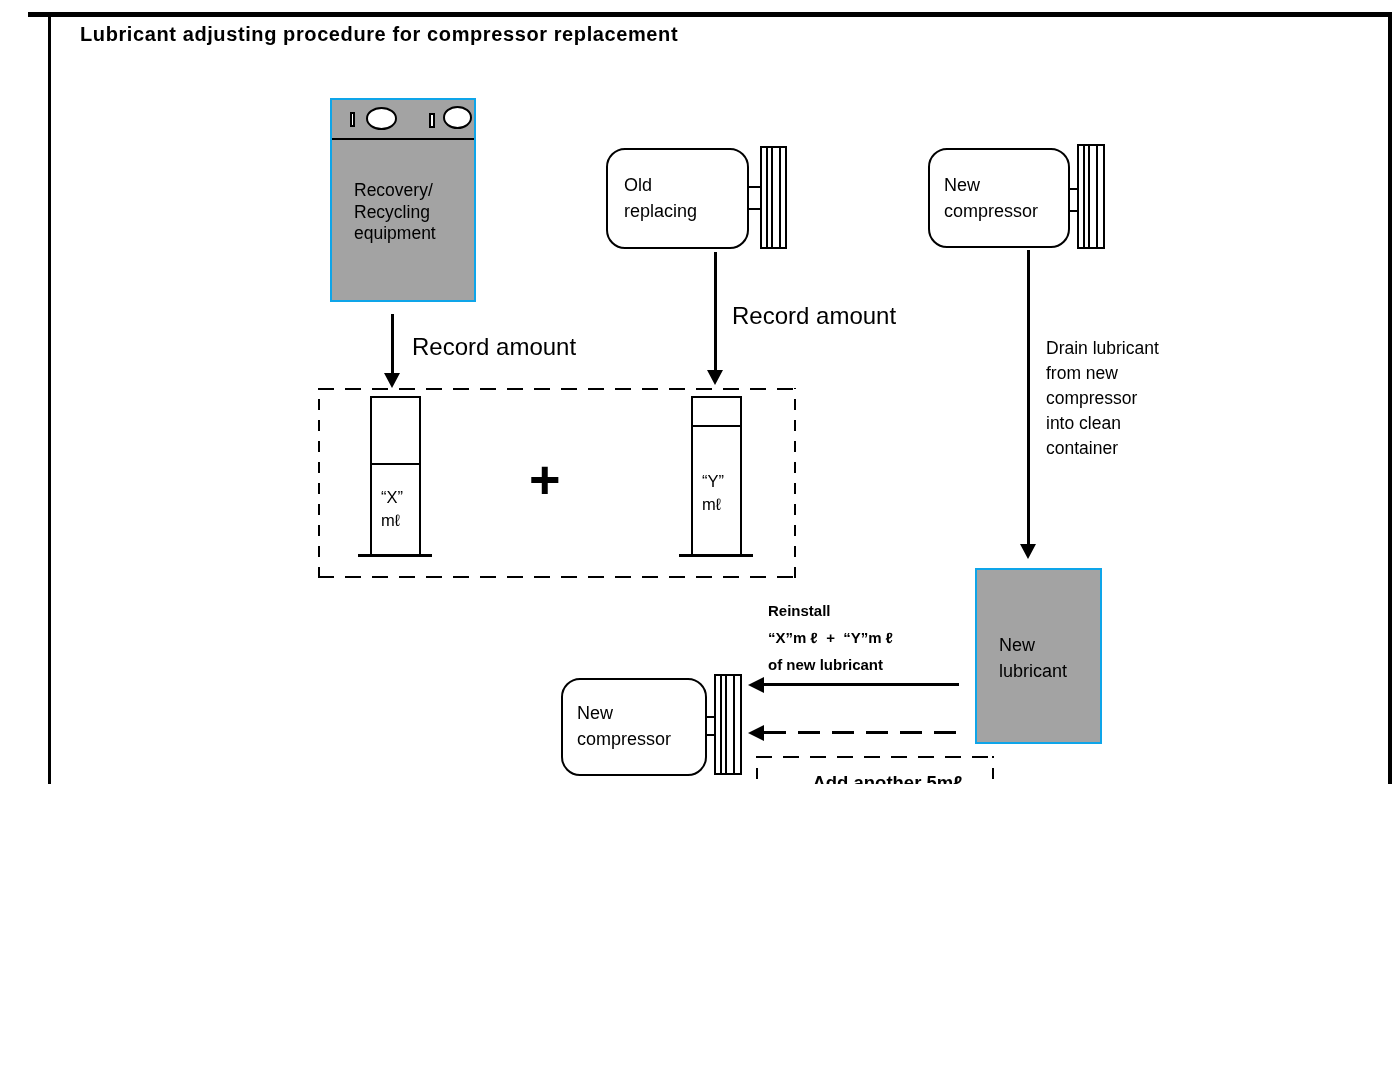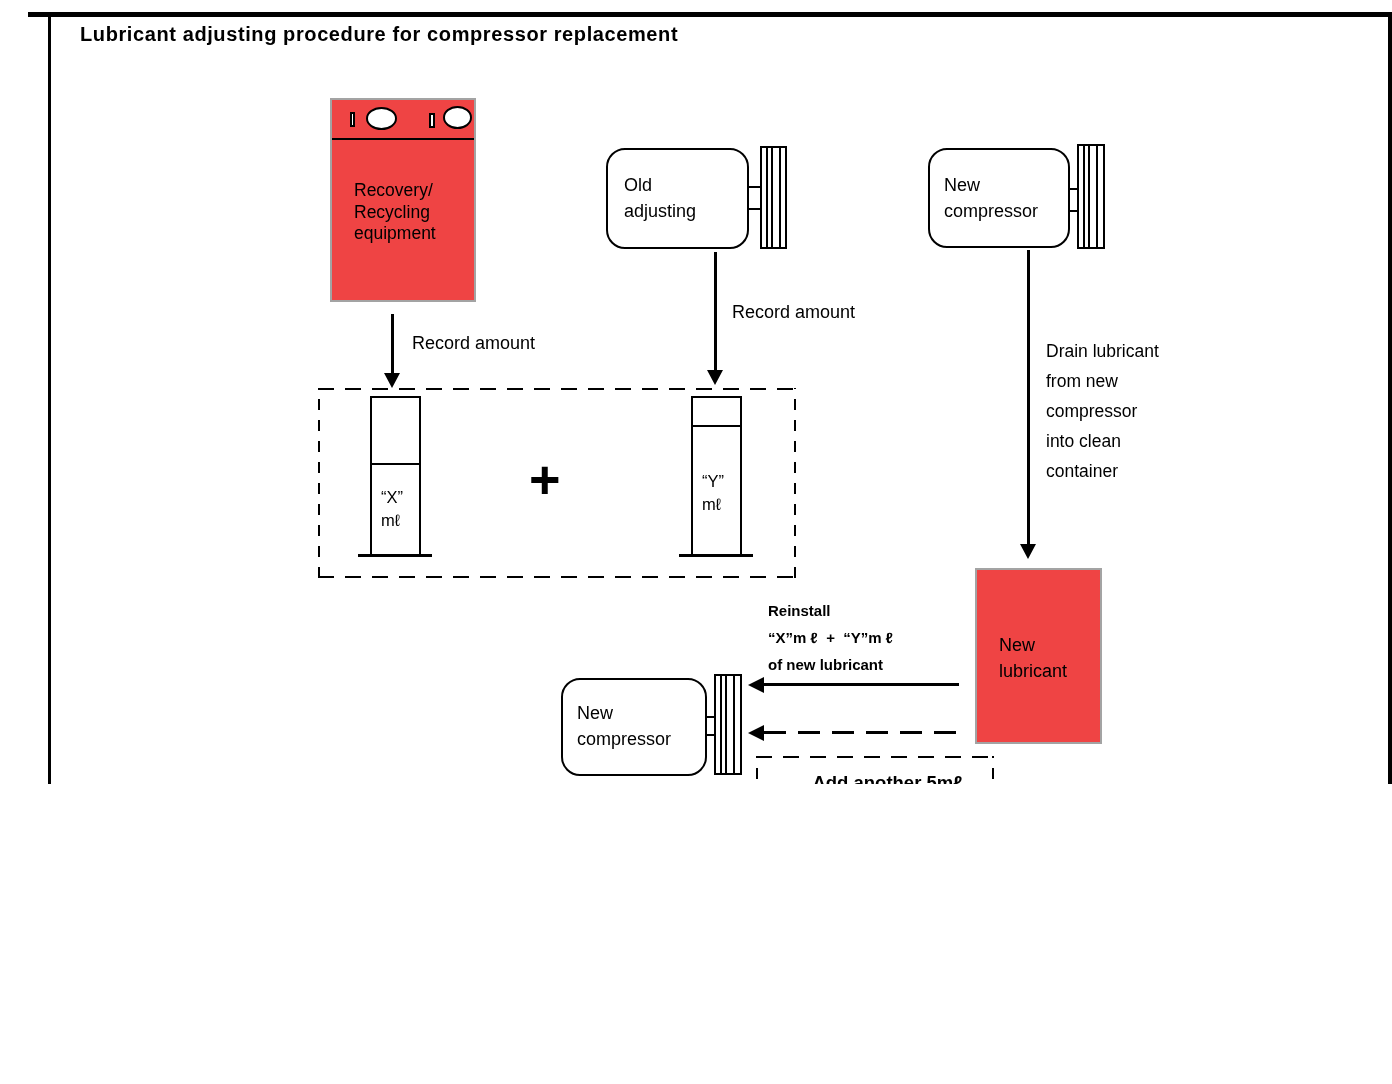--- a/index.html
+++ b/index.html
@@ -7,21 +7,21 @@
     position:relative;width:1392px;height:784px;background:#ffffff;
     font-family:"Liberation Sans","DejaVu Sans",sans-serif;color:#000;overflow:hidden;margin-left:28px;
   }
   .abs{position:absolute;box-sizing:border-box;}
   
   .top-rule{left:0;top:12px;width:22px;height:5px;background:#000;}
   .frame{left:20px;top:12px;width:1346px;height:1049px;border:solid #000;
          border-width:5px 6px 6px 3px;background:transparent;}
   .title{left:52px;top:23px;font-size:20px;font-weight:bold;letter-spacing:.6px;white-space:pre;}
   
-  .box{border:2px solid #a3a3a3;background:#ef4444;}
+  .box{border:2px solid #0ea5e9;background:#a3a3a3;}
   .rbox{border:2px solid #000;border-radius:19px;background:#fff;}
   .label{white-space:pre;}
   .node-label{font-size:18px;line-height:26px;white-space:pre;}
   
   .dash-rect{
     background-image:
       repeating-linear-gradient(90deg,#000 0 16px,transparent 16px 27px),
       repeating-linear-gradient(90deg,#000 0 16px,transparent 16px 27px),
       repeating-linear-gradient(0deg,#000 0 11px,transparent 11px 21px),
       repeating-linear-gradient(0deg,#000 0 11px,transparent 11px 21px);
@@ -42,21 +42,21 @@
   
   .gauge-panel{left:0;top:0;right:0;height:40px;border-bottom:2px solid #000;}
   .gauge-slot{border:2px solid #000;background:#fff;}
   .gauge-dial{border:2px solid #000;border-radius:50%;background:#fff;}
   
   .cyl{border:2px solid #000;background:#fff;}
   .fill-line{position:absolute;left:0;right:0;height:2px;background:#000;}
   .cyl-label{font-size:16.5px;line-height:23px;white-space:pre;}
   .cyl-base{height:3px;background:#000;}
   .plus{font-size:54px;font-weight:bold;line-height:54px;}
-  .ann{font-size:18px;white-space:pre;}
+  .ann{font-size:24px;white-space:pre;}
   .bold-ann{font-weight:bold;font-size:15px;line-height:27px;white-space:pre;}
   .code{font-size:14px;color:#ef4444;letter-spacing:.5px;}
 </style>
 </head>
 <body>
 
 <div class="canvas">
 
   <div class="abs top-rule"></div>
   <div class="abs frame"></div>
@@ -73,21 +73,21 @@
 Recycling
 equipment</div>
   </div>
 
   <div class="abs vline" style="left:363px;top:314px;height:60px;"></div>
   <div class="abs head-down" style="left:356px;top:373px;"></div>
   <div class="abs ann" style="left:384px;top:333px;">Record amount</div>
 
   <div class="abs rbox" style="left:578px;top:148px;width:143px;height:101px;">
     <div class="abs node-label" style="left:16px;top:22px;">Old
-adjusting</div>
+replacing</div>
   </div>
   <div class="abs conn" style="left:721px;top:186px;width:11px;"></div>
   <div class="abs conn" style="left:721px;top:208px;width:11px;"></div>
   <div class="abs pulley" style="left:732px;top:146px;width:27px;height:103px;">
     <div class="stripe" style="left:4px;"></div>
     <div class="stripe" style="left:9px;"></div>
     <div class="stripe" style="left:17px;"></div>
   </div>
 
   <div class="abs vline" style="left:686px;top:252px;height:119px;"></div>
@@ -101,21 +101,21 @@
   <div class="abs conn" style="left:1041px;top:188px;width:9px;"></div>
   <div class="abs conn" style="left:1041px;top:210px;width:9px;"></div>
   <div class="abs pulley" style="left:1049px;top:144px;width:28px;height:105px;">
     <div class="stripe" style="left:4px;"></div>
     <div class="stripe" style="left:9px;"></div>
     <div class="stripe" style="left:17px;"></div>
   </div>
 
   <div class="abs vline" style="left:999px;top:250px;height:295px;"></div>
   <div class="abs head-down" style="left:992px;top:544px;"></div>
-  <div class="abs label" style="left:1018px;top:336px;font-size:17.5px;line-height:30px;">Drain lubricant
+  <div class="abs label" style="left:1018px;top:336px;font-size:17.5px;line-height:25px;">Drain lubricant
 from new
 compressor
 into clean
 container</div>
 
   <div class="abs dash-rect" style="left:290px;top:388px;width:478px;height:190px;"></div>
 
   <div class="abs cyl" style="left:342px;top:396px;width:51px;height:160px;">
     <div class="fill-line" style="top:65px;"></div>
     <div class="abs cyl-label" style="left:9px;top:88px;">“X”

